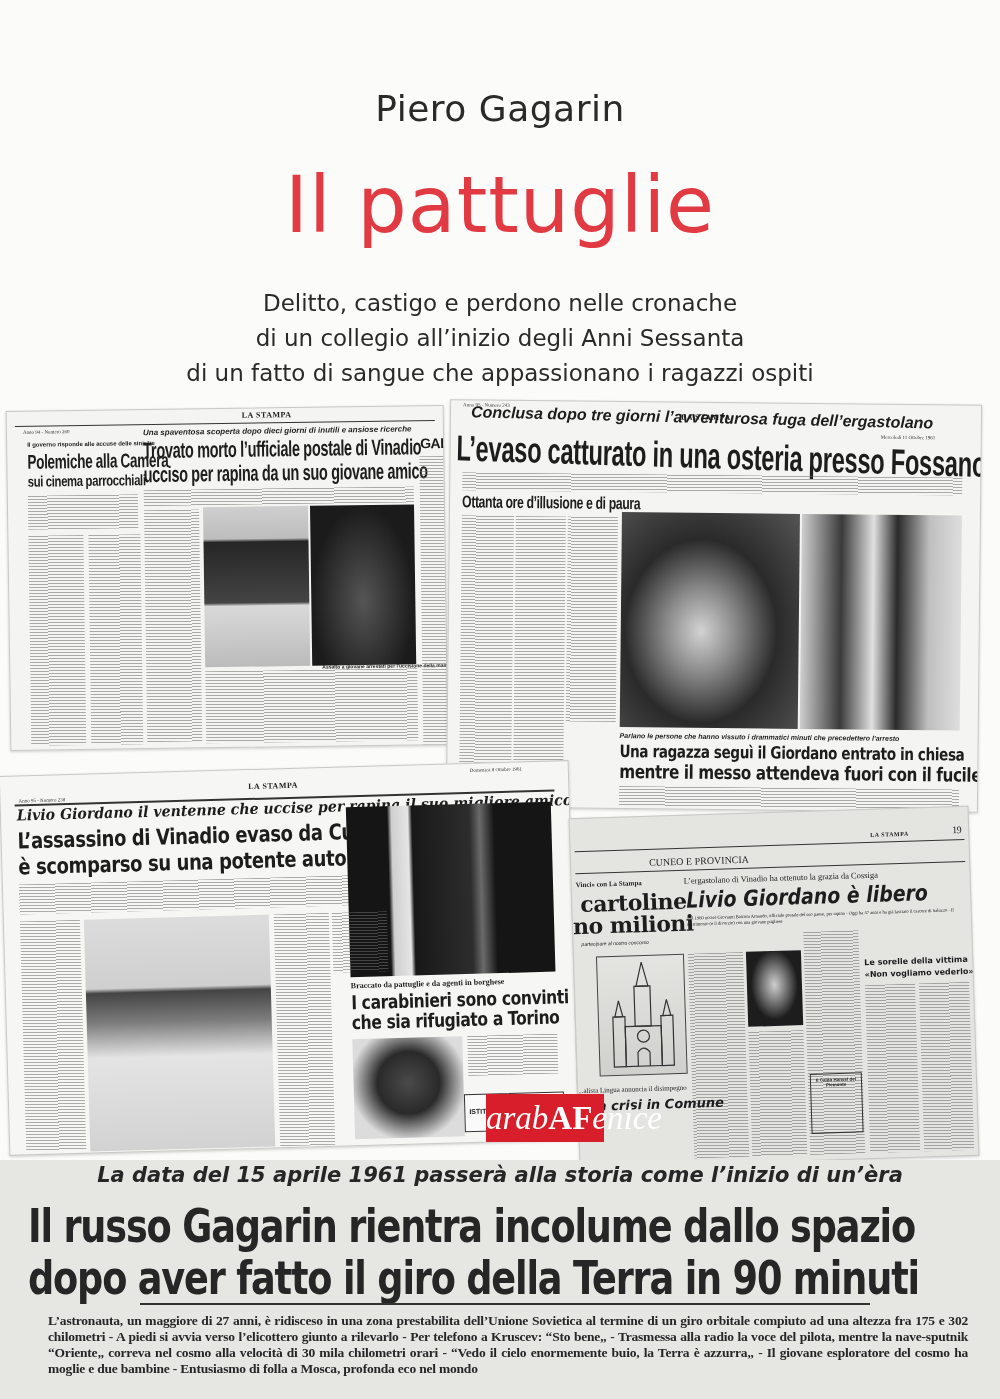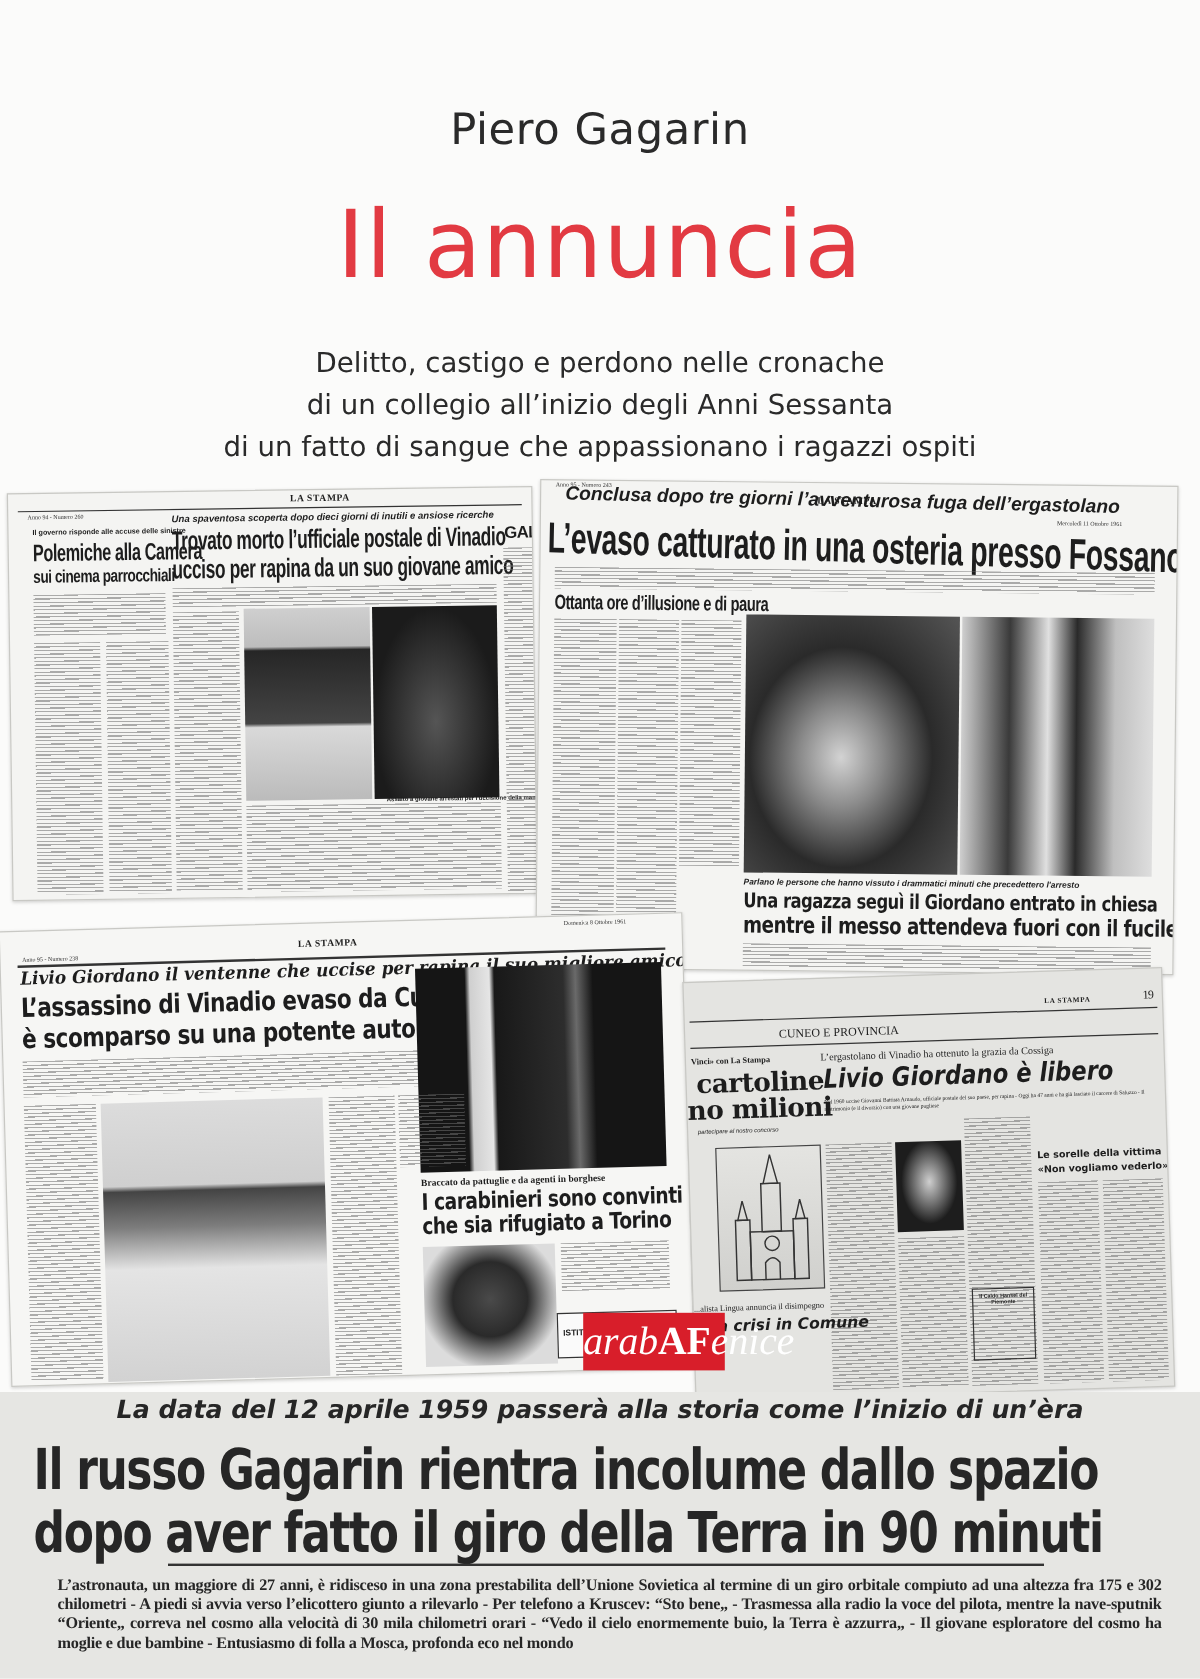--- a/index.html
+++ b/index.html
@@ -38,21 +38,21 @@
     font-family: "DejaVu Sans", sans-serif; font-weight: bold; font-size: 47px; color: #262626; letter-spacing: -1.5px; transform: scaleX(0.78); transform-origin: left top; }
   .bb-head1 { top: 1198px; }
   .bb-head2 { top: 1250px; }
   .bb-body { position: absolute; left: 48px; top: 1313px; width: 920px; font-family: Liberation Serif, serif;
     font-size: 13.5px; line-height: 16px; color: #262626; text-align: justify; font-weight: bold; letter-spacing: -0.2px; }
 </style>
 </head>
 <body>
 
 <div class="author">Piero Gagarin</div>
-<h1 class="title">Il annuncia</h1>
+<h1 class="title">Il pattuglie</h1>
 <div class="subtitle">
   <div>Delitto, castigo e perdono nelle cronache</div>
   <div>di un collegio all’inizio degli Anni Sessanta</div>
   <div>di un fatto di sangue che appassionano i ragazzi ospiti</div>
 </div>
 
 <div class="clip" style="left:8px; top:408px; width:438px; height:340px; transform: rotate(-0.8deg);">
   <div class="masthead" style="left:235px; top:2px;">LA STAMPA</div>
   <div class="meta" style="left:16px; top:18px;">Anno 94 - Numero 260</div>
   <div class="rule" style="left:8px; top:14px; width:420px;"></div>
@@ -158,17 +158,17 @@
   <div style="position:absolute; left:232px; top:262px; width:52px; height:60px; border:1px solid #333;">
     <div style="font-size:4.5px; font-weight:bold; text-align:center; margin-top:3px;">Il Caldo Hansel del Piemonte</div>
   </div>
   <div class="small-head" style="left:0px; top:268px; font-size:7px; font-weight:normal; font-family:'Liberation Serif',serif;">...alista Lingua annuncia il disimpegno</div>
   <div class="kicker" style="left:0px; top:280px; font-size:13px; font-family:'DejaVu Sans',sans-serif;">...la crisi in Comune</div>
 </div>
 
 <div class="publisher"><span>arab</span><b>AF</b><span>enice</span></div>
 
 <div class="bottom-band"></div>
-<div class="bb-kicker">La data del 12 aprile 1959 passerà alla storia come l’inizio di un’èra</div>
+<div class="bb-kicker">La data del 15 aprile 1961 passerà alla storia come l’inizio di un’èra</div>
 <div class="bb-head1">Il russo Gagarin rientra incolume dallo spazio</div>
 <div class="bb-head2">dopo aver fatto il giro della Terra in 90 minuti</div>
 <div style="position:absolute; left:140px; top:1303px; width:730px; height:2px; background:#333;"></div>
 <div class="bb-body">L’astronauta, un maggiore di 27 anni, è ridisceso in una zona prestabilita dell’Unione Sovietica al termine di un giro orbitale compiuto ad una altezza fra 175 e 302 chilometri - A piedi si avvia verso l’elicottero giunto a rilevarlo - Per telefono a Kruscev: “Sto bene„ - Trasmessa alla radio la voce del pilota, mentre la nave-sputnik “Oriente„ correva nel cosmo alla velocità di 30 mila chilometri orari - “Vedo il cielo enormemente buio, la Terra è azzurra„ - Il giovane esploratore del cosmo ha moglie e due bambine - Entusiasmo di folla a Mosca, profonda eco nel mondo</div>
 
 </body></html>

